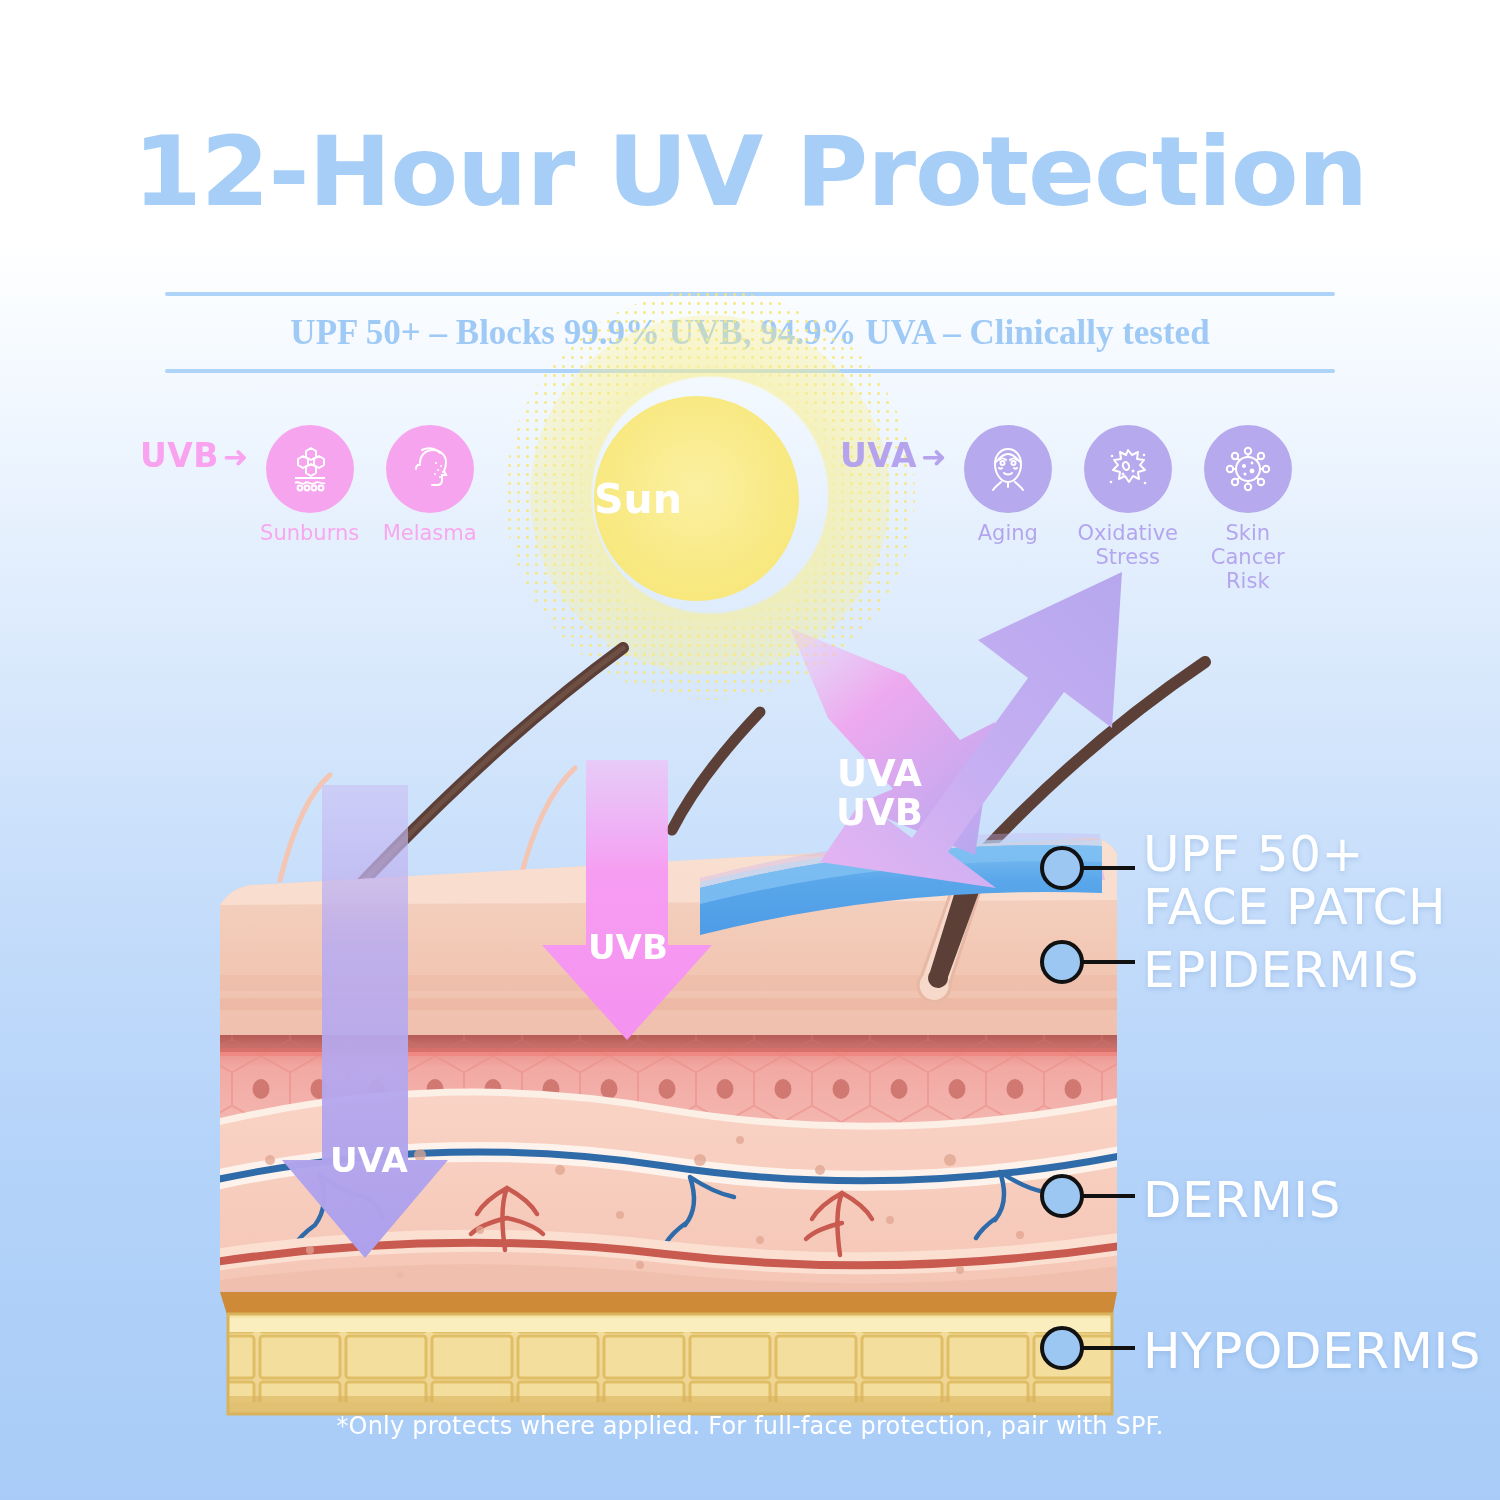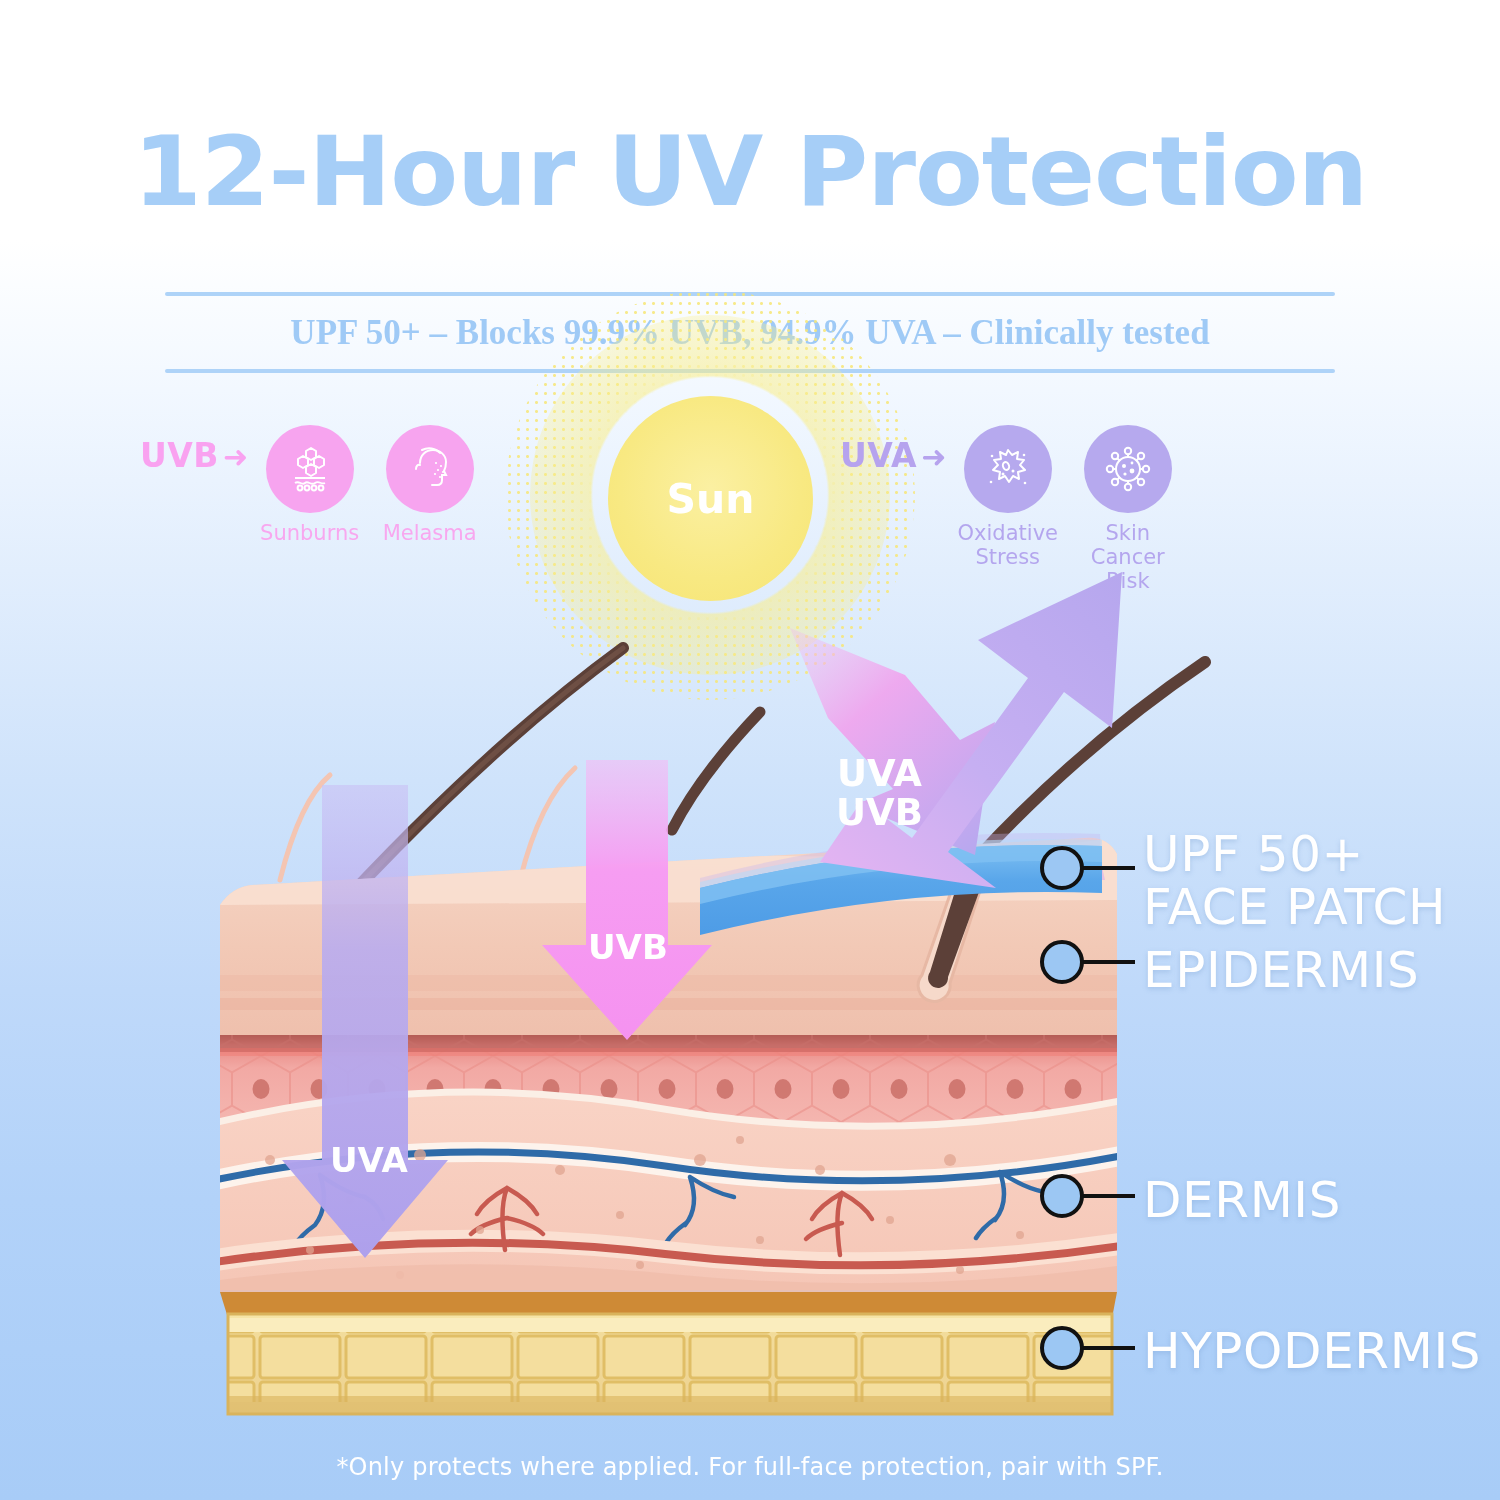--- a/index.html
+++ b/index.html
@@ -74,25 +74,25 @@
     left: 505px; top: 290px;
     width: 410px; height: 410px;
     border-radius: 50%;
     background-image: radial-gradient(circle, rgba(246,230,120,0.85) 1.3px, rgba(0,0,0,0) 1.6px);
     background-size: 9px 9px;
     -webkit-mask-image: radial-gradient(circle at 50% 50%, rgba(0,0,0,0) 40%, rgba(0,0,0,1) 49%, rgba(0,0,0,1) 76%, rgba(0,0,0,0) 100%);
     mask-image: radial-gradient(circle at 50% 50%, rgba(0,0,0,0) 40%, rgba(0,0,0,1) 49%, rgba(0,0,0,1) 76%, rgba(0,0,0,0) 100%);
   }
   .sun-disc {
     position: absolute;
-    left: 608px; top: 396px;
+    left: 594px; top: 396px;
     width: 205px; height: 205px;
     border-radius: 50%;
     background: radial-gradient(circle at 50% 45%, #FBF0A2 0%, #F8E982 60%, #F6E473 100%);
-    display: flex; align-items: center; justify-content: center;
+    display: flex; align-items: center; 
   }
   .sun-label {
     font-family: "DejaVu Sans", sans-serif;
     font-weight: 700;
     font-size: 41px;
     color: #ffffff;
   }
 
   
   .icon-row { position: absolute; display: flex; align-items: flex-start; }
@@ -156,21 +156,20 @@
   
   .footer {
     position: absolute;
     left: 0; right: 0;
     top: 1412px;
     text-align: center;
     font-family: "DejaVu Sans", sans-serif;
     font-size: 24px;
     color: #ffffff;
     letter-spacing: 0.2px;
-    margin-top: 41px;
   }
 
   
   .arrow-text {
     position: absolute;
     font-family: "DejaVu Sans", sans-serif;
     font-weight: 700;
     color: #ffffff;
     text-align: center;
     line-height: 1.05;
@@ -239,20 +238,36 @@
       </div>
       <div class="icon-cap">Melasma</div>
     </div>
   </div>
 
   <div class="icon-row" id="uva-row">
     <div class="ray-tag">
       <span>UVA</span><span class="arr">➜</span>
     </div>
 
+    <div class="icon-item">
+      <div class="icon-bubble">
+        <svg width="58" height="58" viewBox="0 0 58 58" fill="none" stroke="#ffffff" stroke-width="2" stroke-linecap="round">
+          <path d="M16 24c0-9 6-15 13-15s13 6 13 15c0 10-6 18-13 18s-13-8-13-18z"></path>
+          <path d="M17 22c4-5 8-8 12-8s8 3 12 8"></path>
+          <path d="M20 20c2-2 5-2 7 0M31 20c2-2 5-2 7 0"></path>
+          <circle cx="23.5" cy="23" r="2"></circle>
+          <circle cx="34.5" cy="23" r="2"></circle>
+          <path d="M25 33c2 2 6 2 8 0"></path>
+          <path d="M20 28c1 1 2 1 3 0M35 28c1 1 2 1 3 0"></path>
+          <path d="M22 42c-3 3-6 5-8 8M36 42c3 3 6 5 8 8"></path>
+          <path d="M29 42v5"></path>
+        </svg>
+      </div>
+      <div class="icon-cap">Aging</div>
+    </div>
 
     <div class="icon-item">
       <div class="icon-bubble">
         <svg width="58" height="58" viewBox="0 0 58 58" fill="none" stroke="#ffffff" stroke-width="2" stroke-linejoin="round">
           <path d="M29 10l4 5 6-3-1 7 7 1-4 5 5 5-7 2 1 7-6-3-4 6-4-6-6 3 1-7-7-2 5-5-4-5 7-1-1-7 6 3z"></path>
           <ellipse cx="27" cy="26" rx="3" ry="4" transform="rotate(-20 27 26)"></ellipse>
           <circle cx="34" cy="31" r="1.5" fill="#ffffff" stroke="none"></circle>
           <circle cx="24" cy="34" r="1.5" fill="#ffffff" stroke="none"></circle>
           <circle cx="13" cy="16" r="1.3" fill="#ffffff" stroke="none"></circle>
           <circle cx="45" cy="15" r="1.3" fill="#ffffff" stroke="none"></circle>

